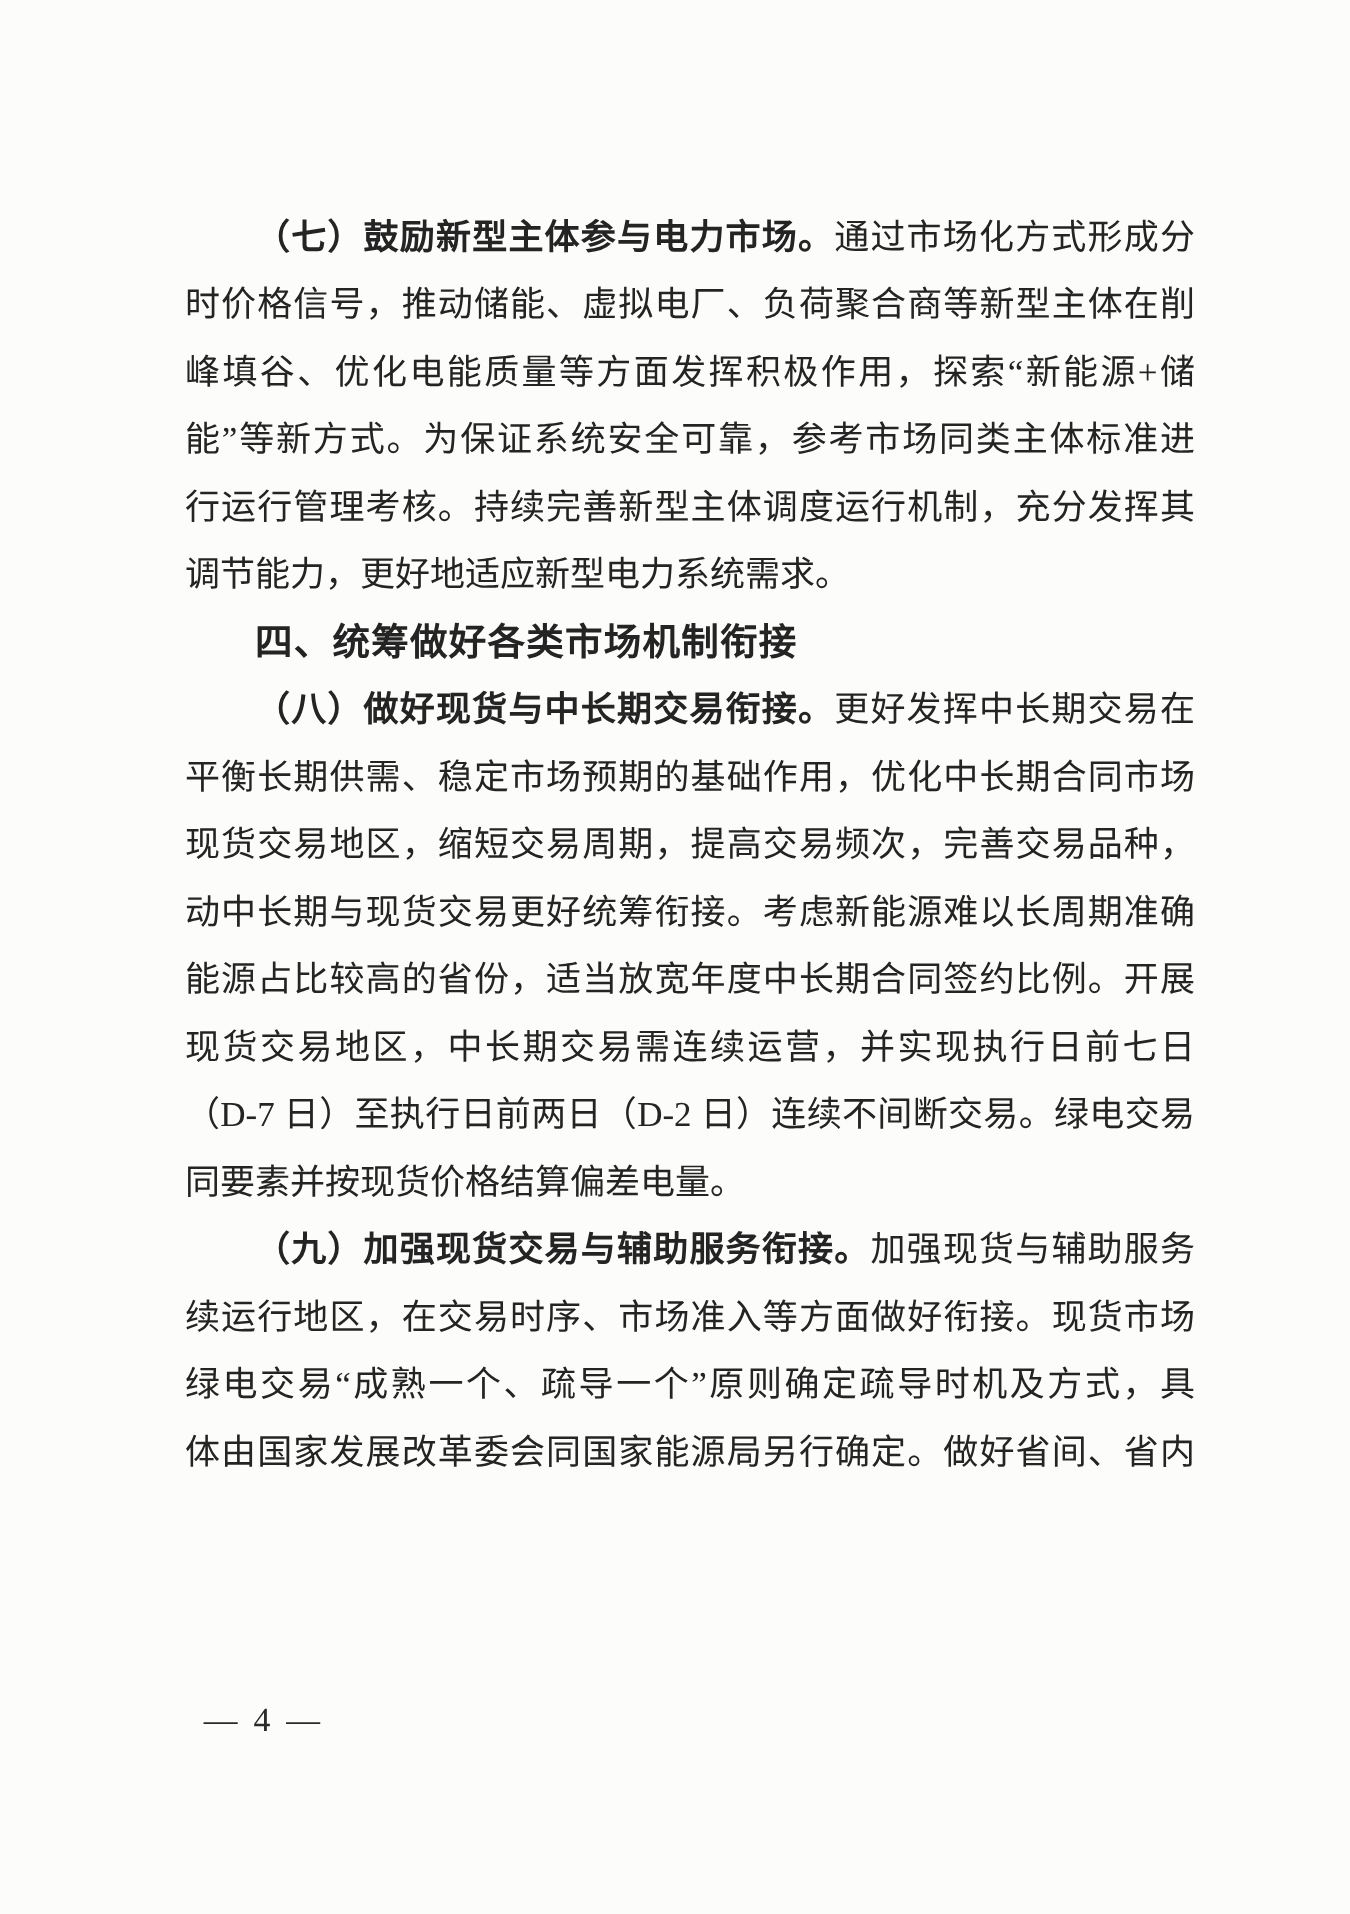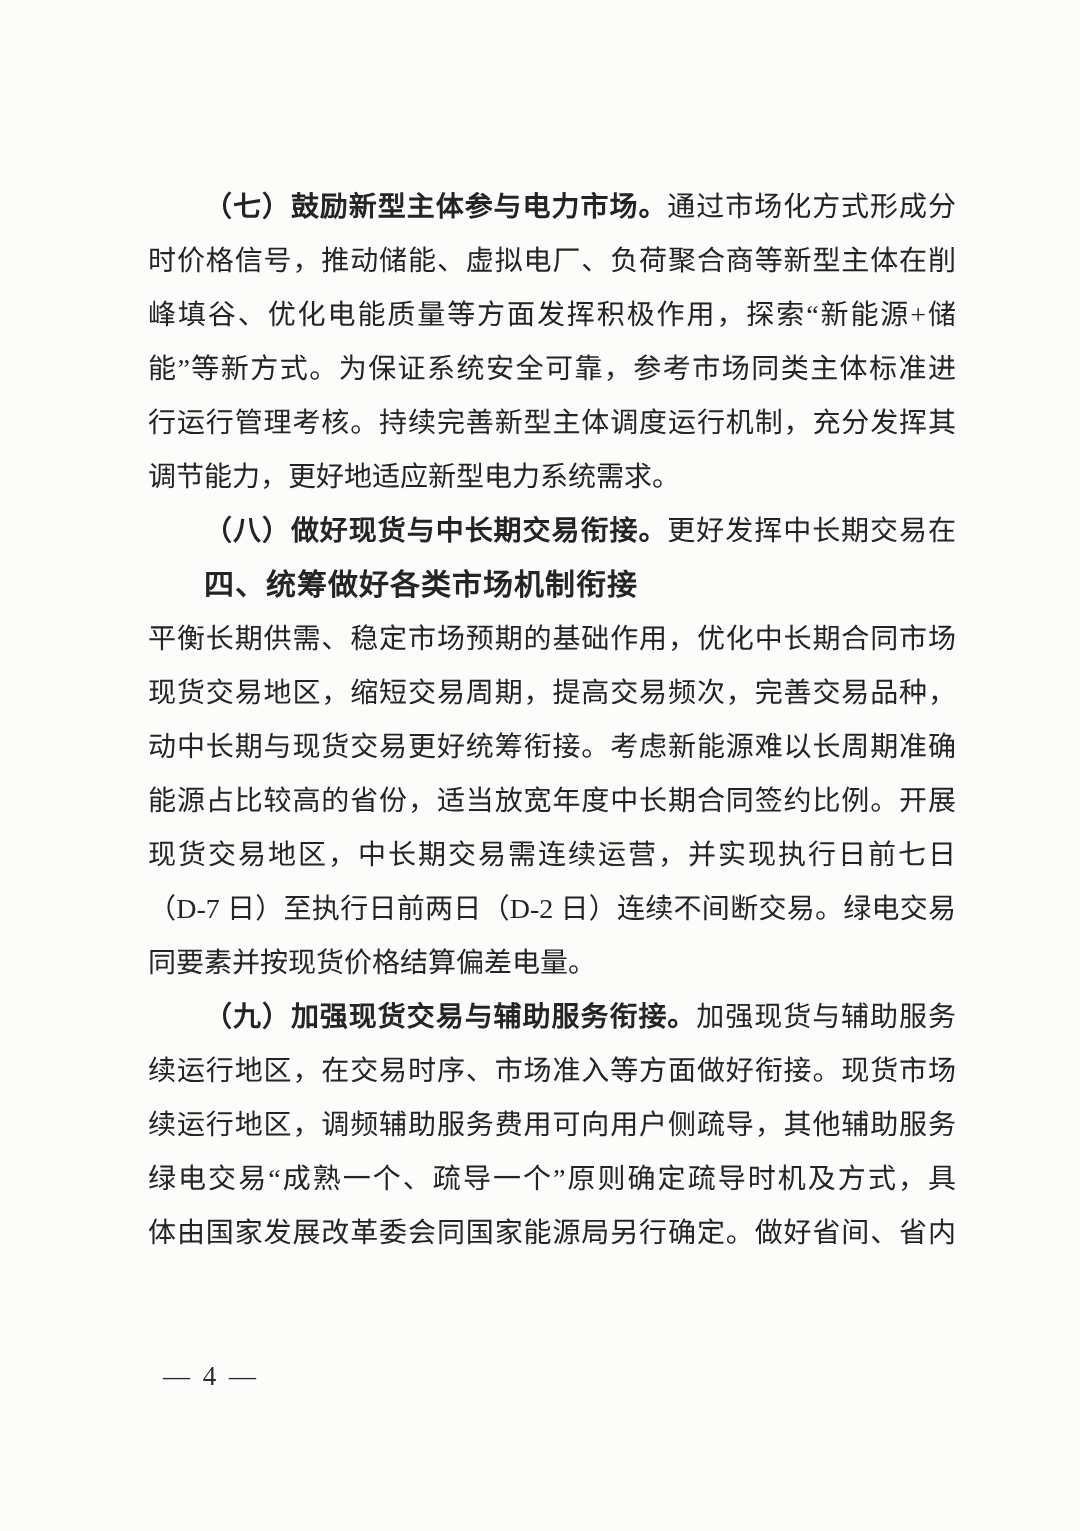--- a/index.html
+++ b/index.html
@@ -8,21 +8,21 @@
     width: 1080px;
     height: 1531px;
     background: #fcfcfb;
     overflow: hidden;
     font-family: "Liberation Serif", "DejaVu Serif", serif;
     color: #242424;
   }
   .text-block {
     position: absolute;
     left: 148px;
-    top: 180px;
+    top: 164px;
     width: 808px;
     font-size: 28px;
   }
   .line {
     height: 54px;
     line-height: 54px;
     text-align: justify;
     text-justify: inter-character;
     overflow: hidden;
     white-space: normal;
@@ -53,34 +53,33 @@
 <div class="page">
   <div class="text-block">
 
     <div class="line fill indent"><span class="b">（七）鼓励新型主体参与电力市场。</span><span>通过市场化方式形成分</span></div>
     <div class="line fill"><span>时价格信号，推动储能、虚拟电厂、负荷聚合商等新型主体在削</span></div>
     <div class="line fill"><span>峰填谷、优化电能质量等方面发挥积极作用，探索“新能源+储</span></div>
     <div class="line fill"><span>能”等新方式。为保证系统安全可靠，参考市场同类主体标准进</span></div>
     <div class="line fill"><span>行运行管理考核。持续完善新型主体调度运行机制，充分发挥其</span></div>
     <div class="line end"><span>调节能力，更好地适应新型电力系统需求。</span></div>
 
+    <div class="line end indent"><span class="heading">四、统筹做好各类市场机制衔接</span></div>
+
     <div class="line fill indent"><span class="b">（八）做好现货与中长期交易衔接。</span><span>更好发挥中长期交易在</span></div>
-
-    <div class="line end indent"><span class="heading">四、统筹做好各类市场机制衔接</span></div>
     <div class="line fill"><span>平衡长期供需、稳定市场预期的基础作用，优化中长期合同市场</span></div>
     <div class="line fill"><span>现货交易地区，缩短交易周期，提高交易频次，完善交易品种，推</span></div>
     <div class="line fill"><span>动中长期与现货交易更好统筹衔接。考虑新能源难以长周期准确</span></div>
     <div class="line fill"><span>能源占比较高的省份，适当放宽年度中长期合同签约比例。开展</span></div>
     <div class="line fill"><span>现货交易地区，中长期交易需连续运营，并实现执行日前七日</span></div>
     <div class="line fill"><span>（D-7 日）至执行日前两日（D-2 日）连续不间断交易。绿电交易</span></div>
     <div class="line end"><span>同要素并按现货价格结算偏差电量。</span></div>
 
     <div class="line fill indent"><span class="b">（九）加强现货交易与辅助服务衔接。</span><span>加强现货与辅助服务</span></div>
     <div class="line fill"><span>续运行地区，在交易时序、市场准入等方面做好衔接。现货市场连</span></div>
-    <div class="line fill"><span>续运行地区，调频辅助服务费用可向用户侧疏导，其他辅助服务</span></div>
     <div class="line fill"><span>绿电交易“成熟一个、疏导一个”原则确定疏导时机及方式，具</span></div>
     <div class="line fill"><span>体由国家发展改革委会同国家能源局另行确定。做好省间、省内</span></div>
 
   </div>
 
   <div class="footer">
     <span>— 4 —</span>
   </div>
 </div>
 

